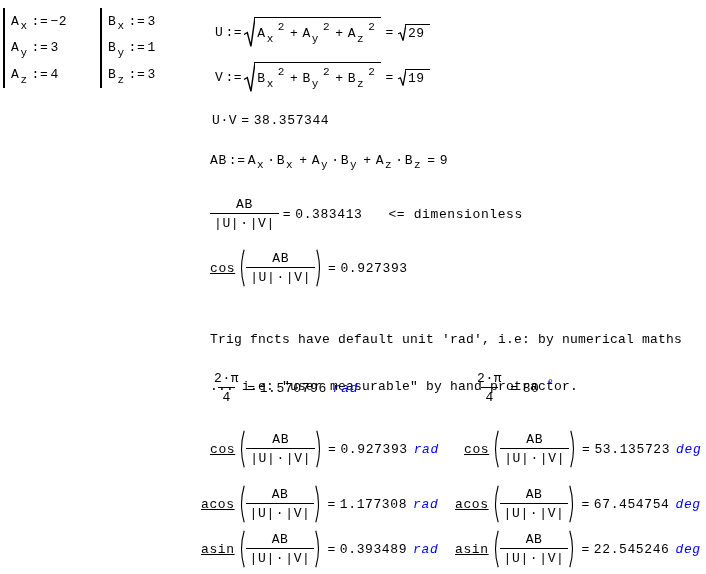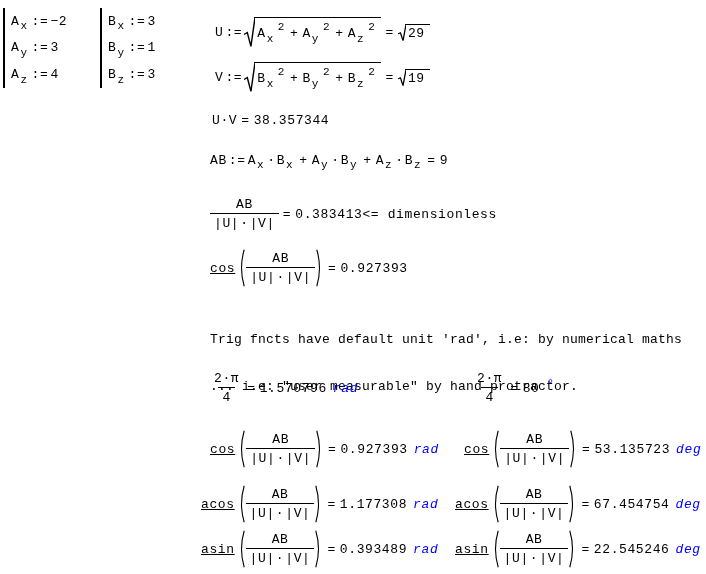--- a/index.html
+++ b/index.html
@@ -21,21 +21,21 @@
   .sqrt{display:inline-flex;align-items:flex-start;}
   .radicand{border-top:1px solid #000;box-sizing:border-box;display:inline-flex;align-items:center;
             padding:2px 5px 0 3px;margin-left:-1px;}
   .radicand.big{height:30px;}
   .radicand.sm{height:17px;}
   .radsign{flex:none;display:block;}
   .paren{flex:none;margin:0 1px;display:block;}
   .fn{margin-right:2px;text-decoration:underline;}
   .unit{color:#0000ff;font-style:italic;margin-left:6px;}
   .unit.deg-sym{font-style:normal;position:relative;top:-4px;margin-left:7px;}
-  .note{margin-left:0;}
+  .note{margin-left:26px;}
   .textblock{position:absolute;line-height:15.5px;letter-spacing:0.2px;white-space:pre;}
 </style>
 </head>
 <body>
 
 <div class="sheet">
 
   <div class="defs" style="left:3px;top:8px;">
     <div class="defrow">
       <span>A</span>

